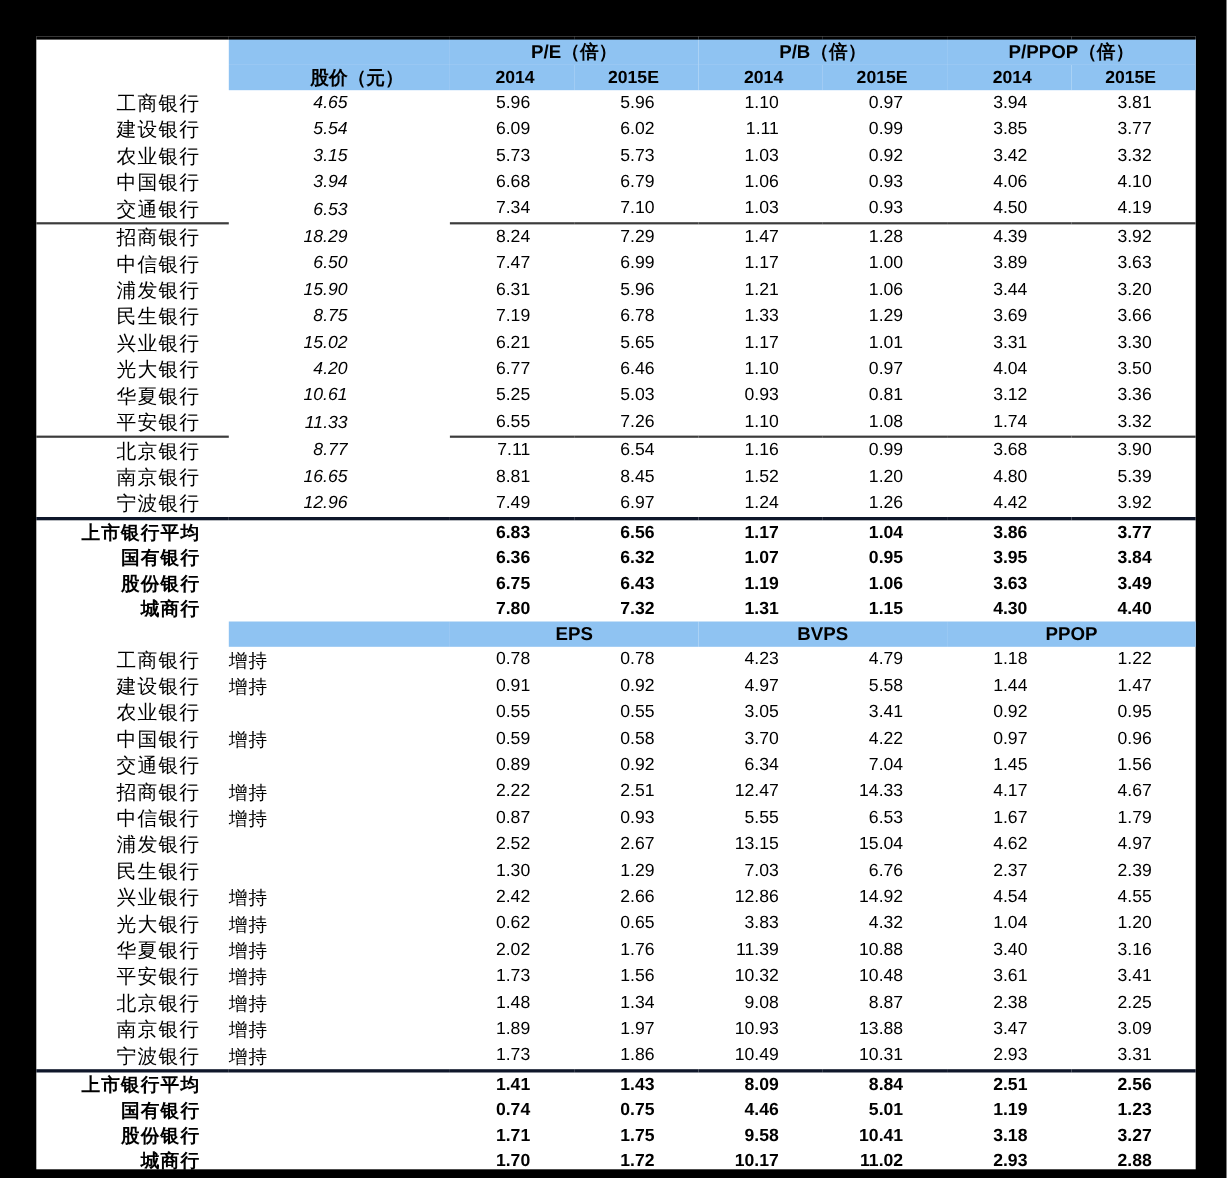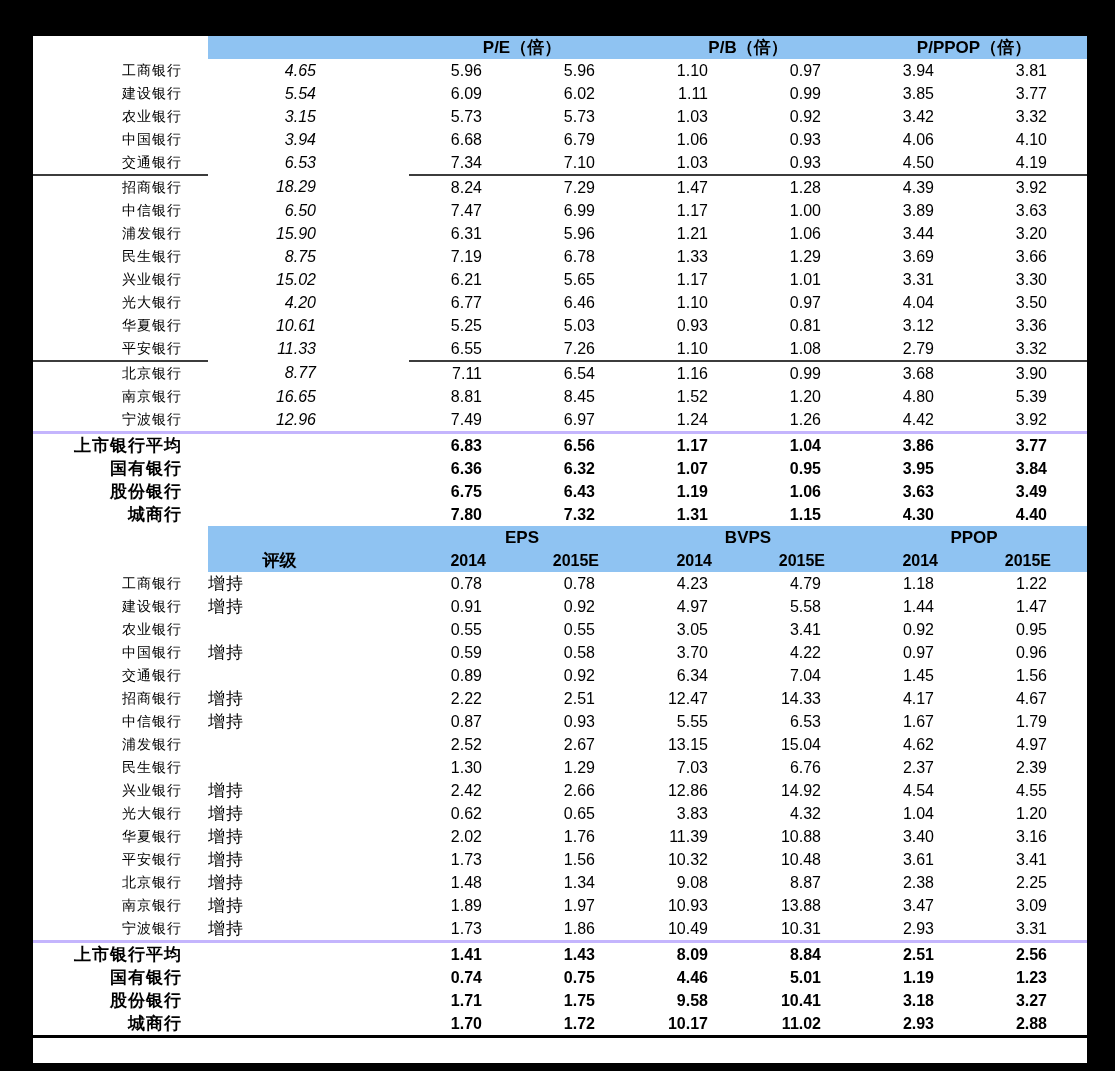--- a/index.html
+++ b/index.html
@@ -16,35 +16,35 @@
   col.c-col2{width:201px;}
   col.c-num{width:113px;}
   thead th{height:23px;font-weight:bold;padding:0;vertical-align:middle;}
   th.band{background:#8FC3F2;}
   th.group-h{font-size:17px;text-align:center;}
   th.year-h{font-size:16px;text-align:right;padding-right:36px;}
   th.price-h{font-size:17px;text-align:right;padding-right:42px;}
   th.rating-h{font-size:17px;text-align:center;padding-right:58px;}
   td{height:23px;padding:0;font-size:16px;vertical-align:middle;color:#000;}
   td.label{
-    text-align:right;padding-right:26px;font-size:14px;
+    text-align:right;padding-right:26px;font-size:18px;
     font-family:"Liberation Serif",serif;letter-spacing:1px;white-space:nowrap;
   }
   td.num{text-align:right;padding-right:40px;font-variant-numeric:tabular-nums;}
   td.price{text-align:right;padding-right:93px;font-style:italic;}
   td.rating{
     padding-right:58px;font-size:17px;
     font-family:"Liberation Serif",serif;letter-spacing:1px;
   }
   #valuation-table-1{border-top:3px solid #000;}
   tr.group-end td.label,
   tr.group-end td.num{border-bottom:2px solid #3c3c3c;}
   tr.summary td{font-weight:bold;height:22px;}
   tr.summary td.label{font-size:17px;}
-  tr.summary-first td{border-top:3px solid #c4b5fd;}
+  tr.summary-first td{border-top:3px solid #0f172a;}
   #valuation-table-2 tbody tr:last-child td{border-bottom:3px solid #000;}
 </style>
 </head>
 <body>
 
 <div class="sheet">
 
   <table id="valuation-table-1">
     <colgroup>
       <col class="c-label">
@@ -57,20 +57,30 @@
         <col class="c-num">
     </colgroup>
     <thead>
       <tr>
         <th></th>
         <th class="band"></th>
         <th class="band group-h" colspan="2">P/E（倍）</th>
         <th class="band group-h" colspan="2">P/B（倍）</th>
         <th class="band group-h" colspan="2">P/PPOP（倍）</th>
       </tr>
+      <tr>
+        <th></th>
+        <th class="band price-h">股价（元）</th>
+        <th class="band year-h">2014</th>
+        <th class="band year-h">2015E</th>
+        <th class="band year-h">2014</th>
+        <th class="band year-h">2015E</th>
+        <th class="band year-h">2014</th>
+        <th class="band year-h">2015E</th>
+      </tr>
     </thead>
     <tbody id="table1-body">
         <tr>
           <td class="label">工商银行</td>
           <td class="price">4.65</td>
           <td class="num">5.96</td>
           <td class="num">5.96</td>
           <td class="num">1.10</td>
           <td class="num">0.97</td>
           <td class="num">3.94</td>
@@ -186,21 +196,21 @@
           <td class="num">3.12</td>
           <td class="num">3.36</td>
         </tr>
         <tr class="group-end">
           <td class="label">平安银行</td>
           <td class="price">11.33</td>
           <td class="num">6.55</td>
           <td class="num">7.26</td>
           <td class="num">1.10</td>
           <td class="num">1.08</td>
-          <td class="num">2.79</td>
+          <td class="num">1.74</td>
           <td class="num">3.32</td>
         </tr>
         <tr>
           <td class="label">北京银行</td>
           <td class="price">8.77</td>
           <td class="num">7.11</td>
           <td class="num">6.54</td>
           <td class="num">1.16</td>
           <td class="num">0.99</td>
           <td class="num">3.68</td>
@@ -281,30 +291,20 @@
         <col class="c-num">
     </colgroup>
     <thead>
       <tr>
         <th></th>
         <th class="band"></th>
         <th class="band group-h" colspan="2">EPS</th>
         <th class="band group-h" colspan="2">BVPS</th>
         <th class="band group-h" colspan="2">PPOP</th>
       </tr>
-      <tr>
-        <th></th>
-        <th class="band rating-h">评级</th>
-        <th class="band year-h">2014</th>
-        <th class="band year-h">2015E</th>
-        <th class="band year-h">2014</th>
-        <th class="band year-h">2015E</th>
-        <th class="band year-h">2014</th>
-        <th class="band year-h">2015E</th>
-      </tr>
     </thead>
     <tbody id="table2-body">
         <tr>
           <td class="label">工商银行</td>
           <td class="rating">增持</td>
           <td class="num">0.78</td>
           <td class="num">0.78</td>
           <td class="num">4.23</td>
           <td class="num">4.79</td>
           <td class="num">1.18</td>

